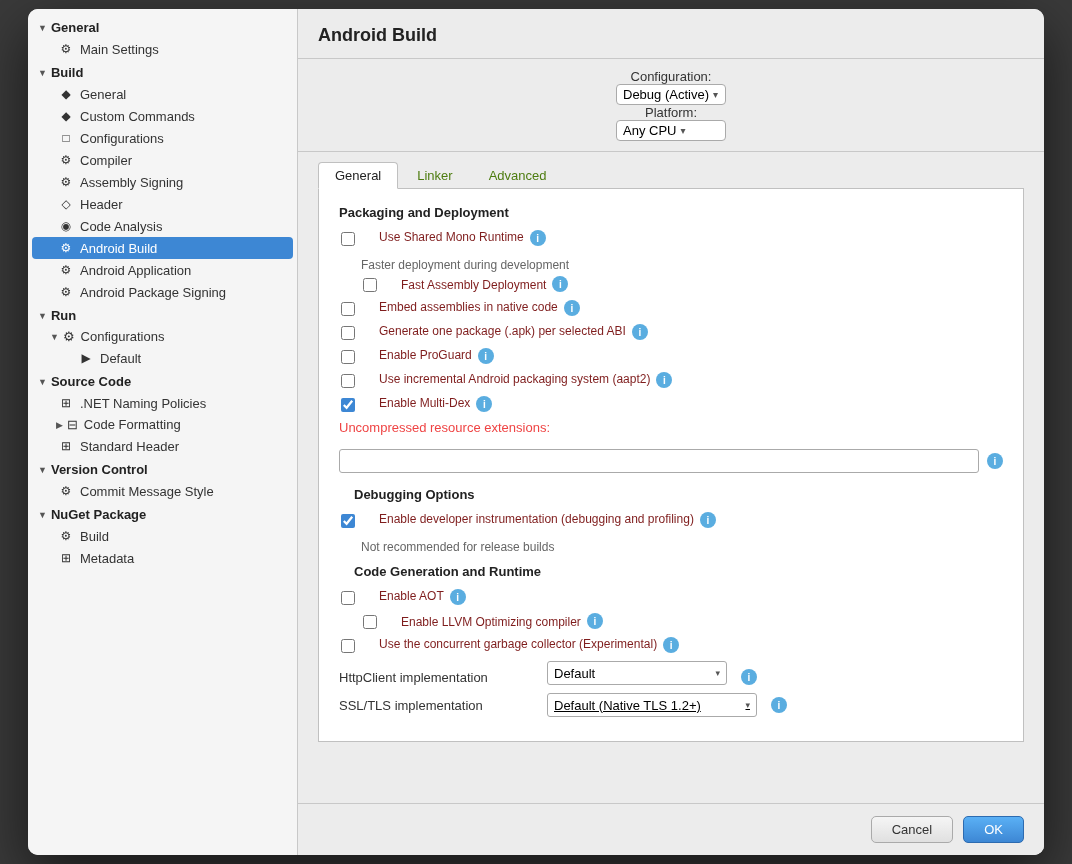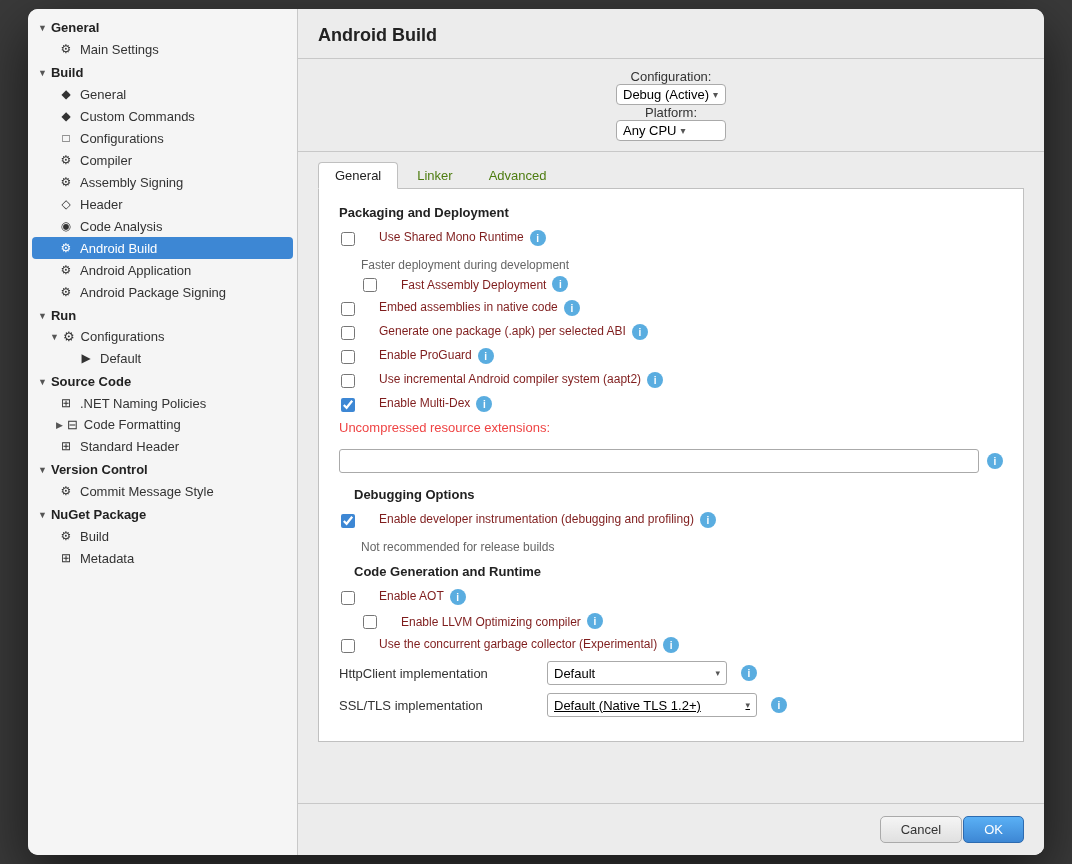--- a/index.html
+++ b/index.html
@@ -309,21 +309,21 @@
     }
     .dropdown-select .arrow {
       font-size: 9px;
       color: #555;
       margin-left: 8px;
     }
     .footer {
       display: flex;
       justify-content: flex-end;
       padding: 12px 20px;
-      gap: 1px;
+      gap: 10px;
       border-top: 1px solid #c8c8c8;
       background: #ececec;
       margin-top: 45px;
     }
     .btn {
       padding: 5px 20px;
       border-radius: 5px;
       font-size: 13px;
       cursor: pointer;
       border: 1px solid #aaa;
@@ -537,21 +537,21 @@
         </div>
 
         <div class="option-row">
           <input type="checkbox" class="checkbox-blue" style="">
           <span class="option-label">Enable ProGuard</span>
           <span class="info-icon">i</span>
         </div>
 
         <div class="option-row">
           <input type="checkbox" class="checkbox-blue" style="">
-          <span class="option-label">Use incremental Android compiler system (aapt2)</span>
+          <span class="option-label">Use incremental Android packaging system (aapt2)</span>
           <span class="info-icon">i</span>
         </div>
 
         <div class="option-row">
           <input type="checkbox" class="checkbox-blue" checked="" style="">
           <span class="option-label">Enable Multi-Dex</span>
           <span class="info-icon">i</span>
         </div>
 
         <div class="text-input-row" style="margin-top: 8px;">
@@ -584,21 +584,21 @@
           <span class="option-label">Enable LLVM Optimizing compiler</span>
           <span class="info-icon">i</span>
         </div>
 
         <div class="option-row">
           <input type="checkbox" class="checkbox-blue" style="">
           <span class="option-label">Use the concurrent garbage collector (Experimental)</span>
           <span class="info-icon">i</span>
         </div>
 
-        <div class="dropdown-row" style="margin-top: 8px;">
+        <div class="dropdown-row" style="margin-top: 8px; align-items: flex-end;">
           <label>HttpClient implementation</label>
           <div class="dropdown-select">
             <span>Default</span>
             <span class="arrow">▾</span>
           </div>
           <span class="info-icon">i</span>
         </div>
 
         <div class="dropdown-row">
           <label>SSL/TLS implementation</label>

